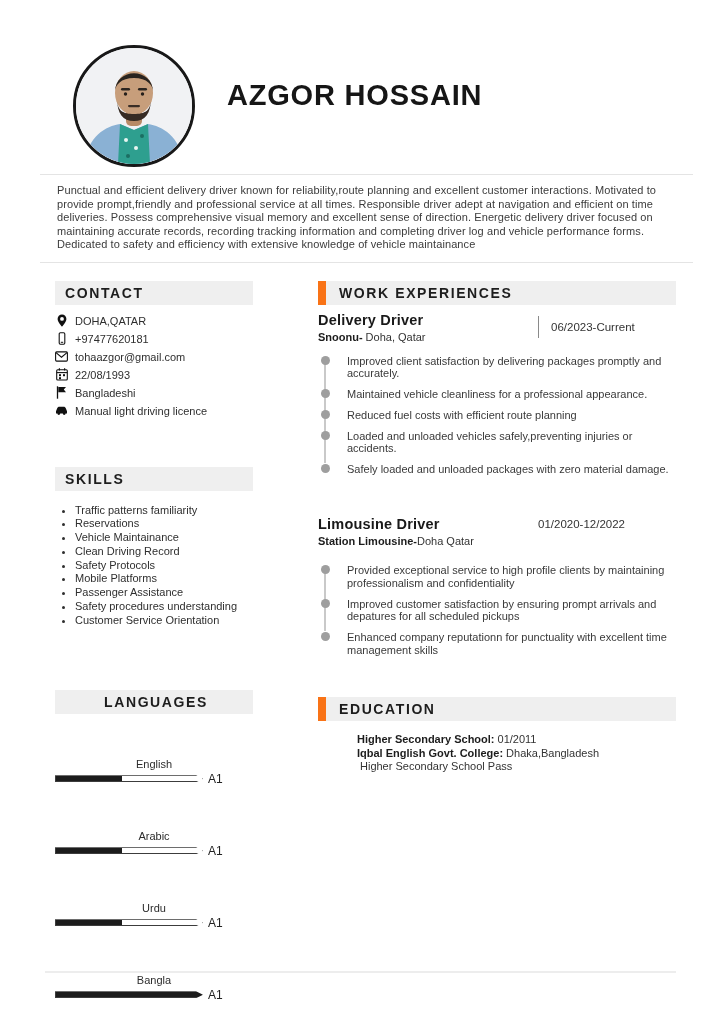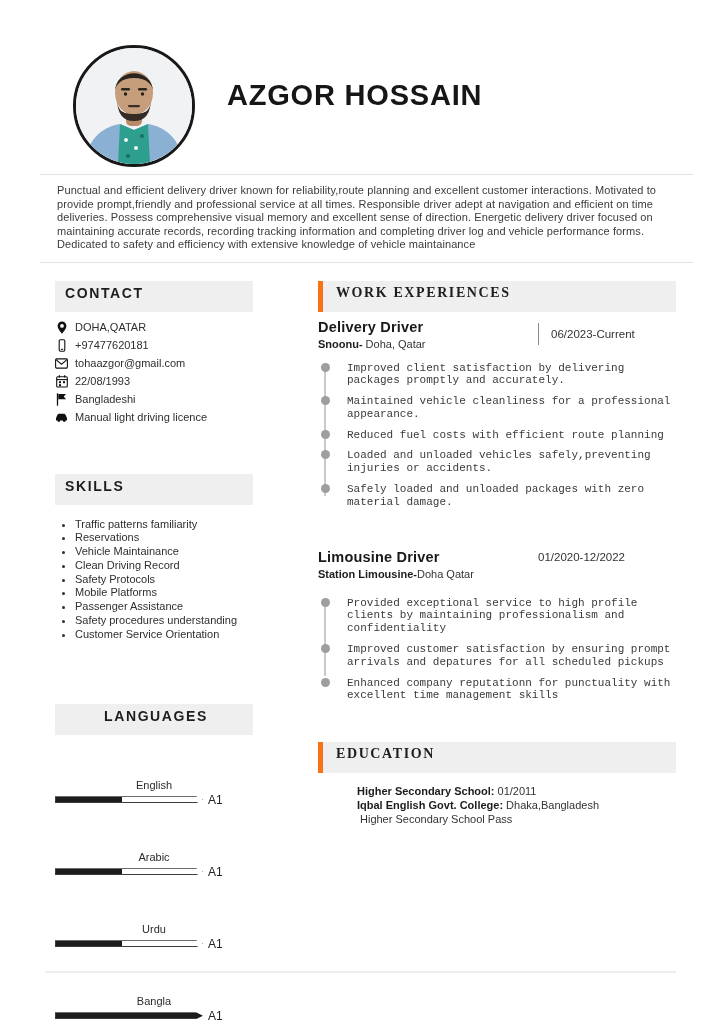--- a/index.html
+++ b/index.html
@@ -36,26 +36,26 @@
     font-size: 11px; line-height: 13.5px; color: #3b3b3b; letter-spacing: 0.1px;
   }
   
   .columns { display: flex; gap: 65px; padding: 18px 49px 0 55px; }
   .col-left { width: 198px; flex: 0 0 auto; }
   .col-right { flex: 1; min-width: 0; }
   
   .section-bar {
     background: #efefef; color: #1d1d1d;
     font-size: 14px; font-weight: 700; letter-spacing: 1.6px;
-    padding: 5px 6px 12px 10px; line-height: 14px;
-  }
-  .section-bar.accent { border-left: 5px solid #f97316; padding-left: 13px; font-family: Liberation Serif, serif; }
+    padding: 5px 6px 5px 10px; line-height: 14px;
+  }
+  .section-bar.accent { border-left: 8px solid #f97316; padding-left: 13px; }
   
   .contact-list { margin-top: 9px; }
-  .contact-row { display: flex; align-items: center; gap: 7px; margin-bottom: 5px; font-size: 11px; color: #2e2e2e; line-height: 12px; }
+  .contact-row { display: flex; align-items: flex-end; gap: 7px; margin-bottom: 5px; font-size: 11px; color: #2e2e2e; line-height: 12px; }
   .contact-row .cicon { width: 13px; height: 13px; flex: 0 0 auto; display: flex; align-items: center; justify-content: center; }
   .contact-row .cicon svg { display: block; }
   
   .skills { margin-top: 50px; }
   .skills ul { margin: 13px 0 0 0; padding-left: 20px; }
   .skills li { font-size: 11px; line-height: 13.8px; color: #2f2f2f; }
   
   .languages { margin-top: 62px; text-align: center; }
   .lang-list { margin-top: 9px; }
   .lang-row { margin-bottom: 11px; }
@@ -73,21 +73,21 @@
   .job-2 { margin-top: 40px; }
   .job-head { display: flex; }
   .job-titles { flex: 1; min-width: 0; }
   .job-title { margin: 0; font-size: 14.5px; font-weight: 700; color: #191919; letter-spacing: 0.2px; }
   .job-sub { font-size: 11px; color: #333; margin-top: 3px; }
   .job-sub b { color: #1c1c1c; }
   .job-1 .job-sub .loc { margin-left: 3px; }
   .job-date { width: 138px; flex: 0 0 auto; display: flex; align-items: center; font-size: 11.5px; color: #333; }
   .date-pipe { width: 1px; height: 22px; background: #8a8a8a; margin-right: 12px; flex: 0 0 auto; }
   .job-2 .job-date { align-items: flex-start; padding-top: 2px; }
-  .timeline { list-style: none; position: relative; margin: 12px 0 0 2px; padding: 0 0 0 27px; font-family: Liberation Mono, monospace; }
+  .timeline { list-style: none; position: relative; margin: 12px 0 0 2px; padding: 0 0 0 27px; }
   .timeline::before { content: ""; position: absolute; left: 4px; top: 8px; width: 2px; background: #c9c9c9; }
   .tl-1::before { bottom: 13px; }
   .tl-2::before { bottom: 26px; }
   .timeline li { position: relative; margin-bottom: 8px; font-size: 11px; line-height: 12.8px; color: #3a3a3a; }
   .tl-dot { position: absolute; left: -26px; top: 1px; width: 9px; height: 9px; border-radius: 50%; background: #9e9e9e; }
   .job-2 .timeline { margin-top: 17px; }
   
   .edu-bar { margin-top: 40px; }
   .edu-lines { margin-top: 12px; }
   .edu-line { font-size: 11px; line-height: 13.8px; color: #333; }

